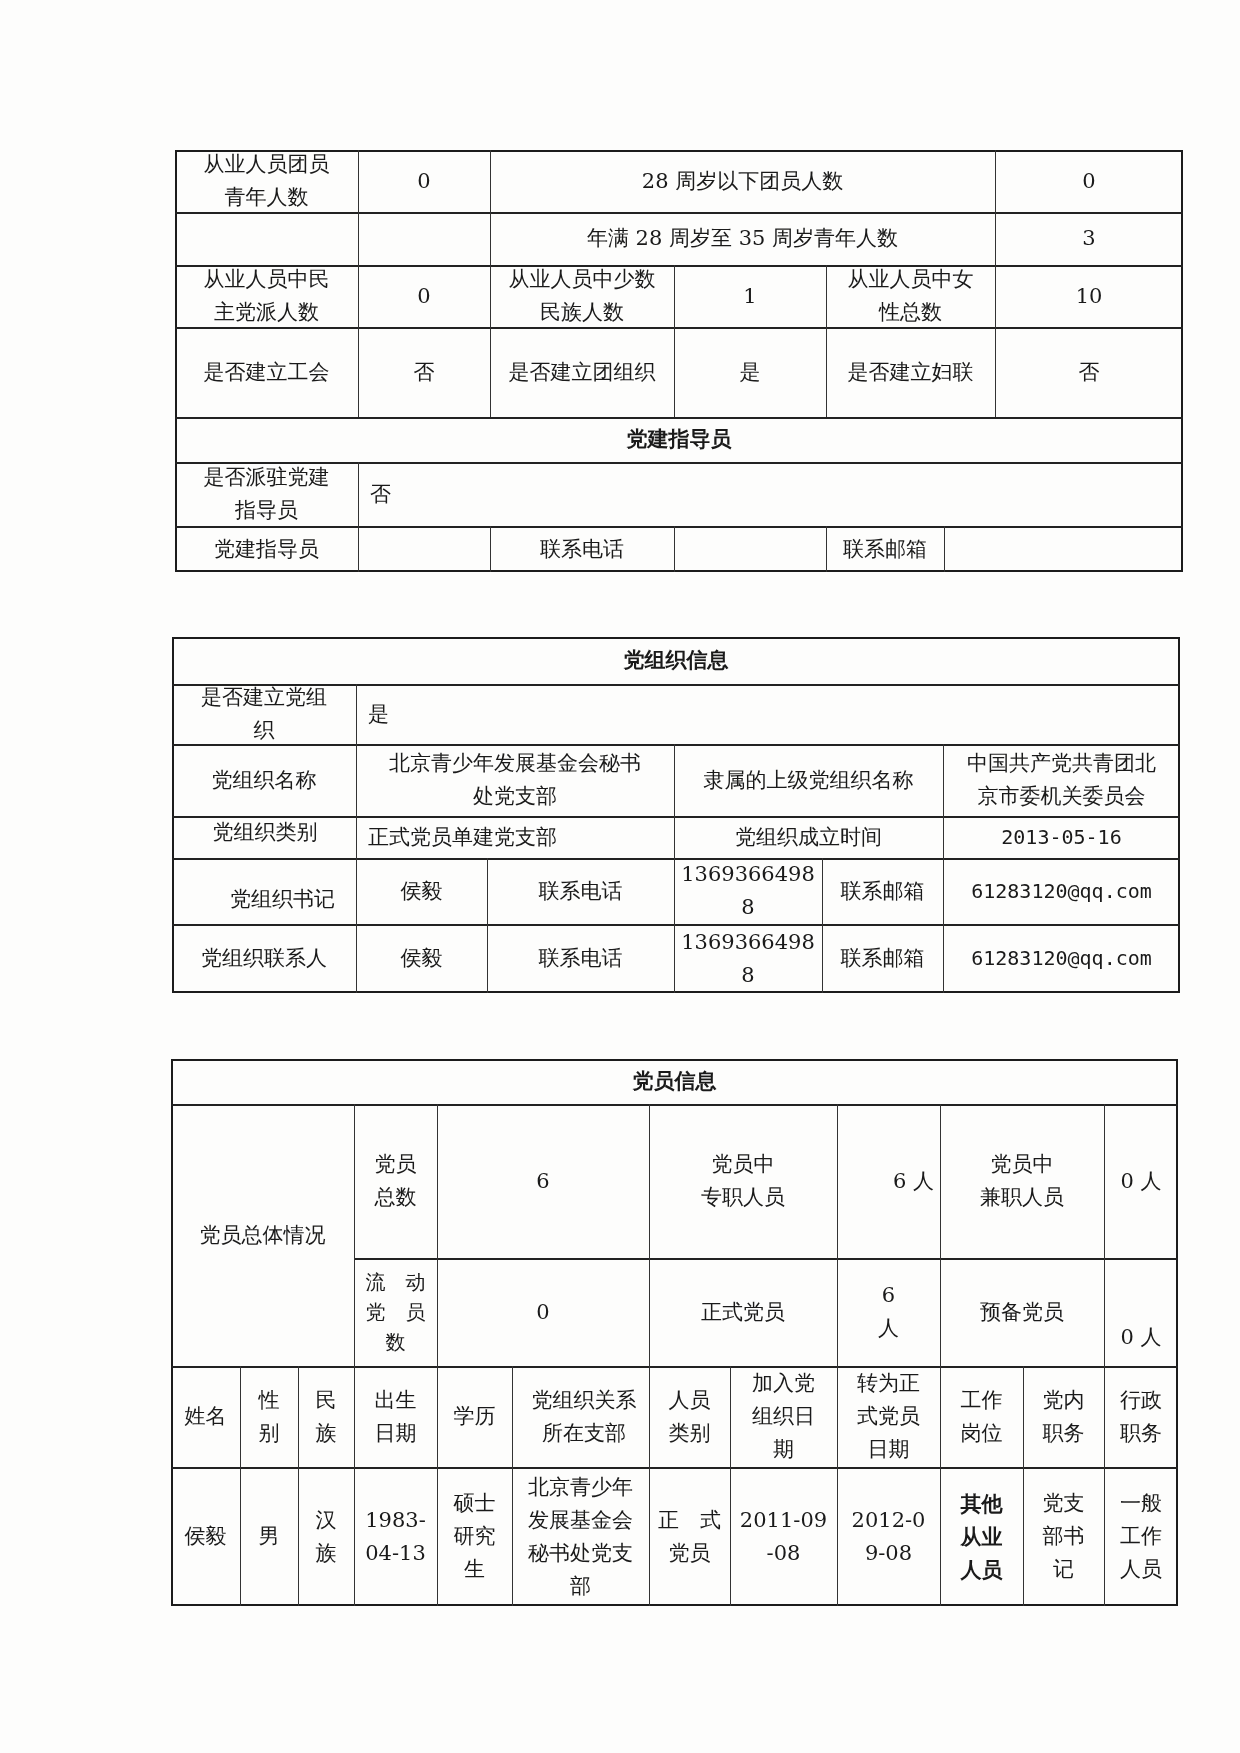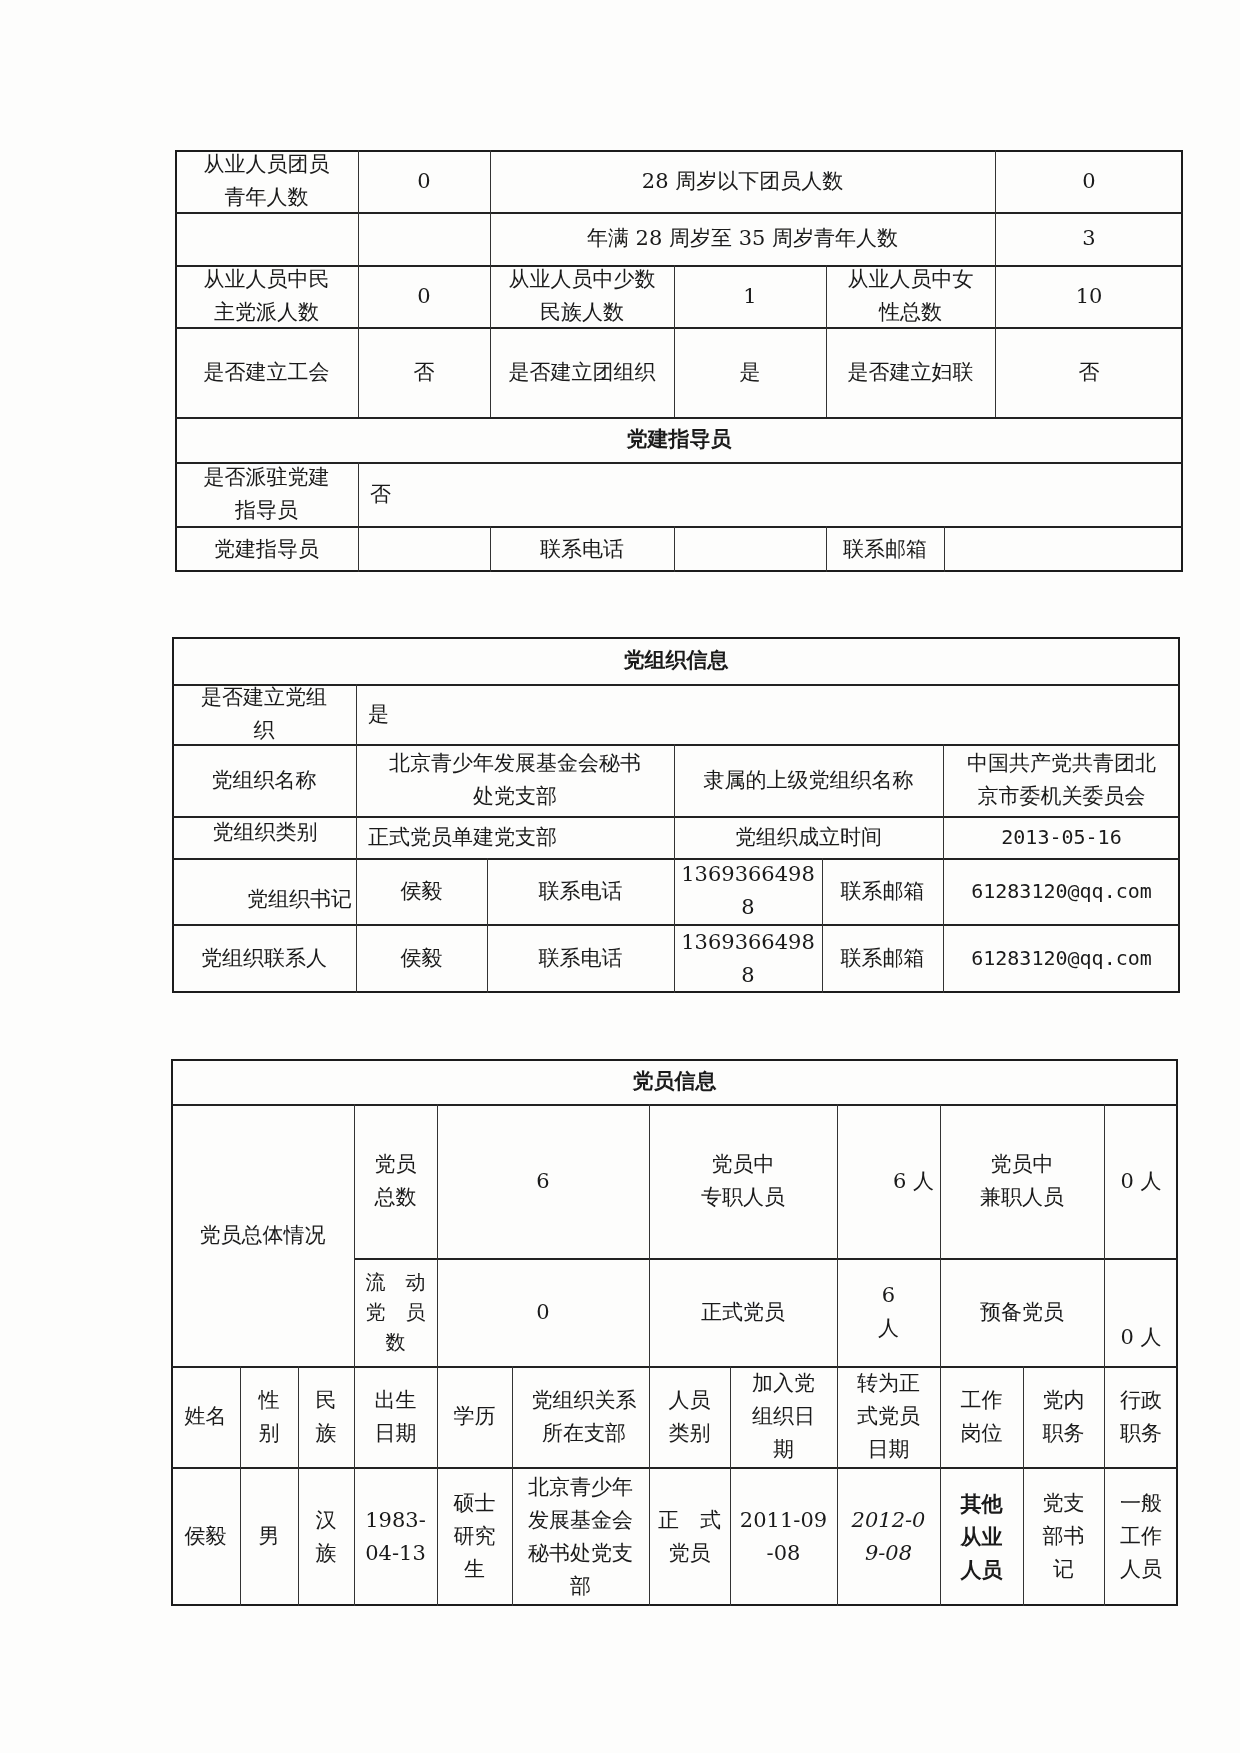--- a/index.html
+++ b/index.html
@@ -105,21 +105,21 @@
 处党支部</div>
 <div class="cell" style="left:674px;top:744px;width:269px;height:72px;">隶属的上级党组织名称</div>
 <div class="cell" style="left:943px;top:744px;width:237px;height:72px;">中国共产党共青团北
 京市委机关委员会</div>
 
 <div class="cell" style="left:172px;top:816px;width:184px;height:32px;padding-left:8px;">党组织类别</div>
 <div class="cell left" style="left:356px;top:816px;width:318px;height:42px;">正式党员单建党支部</div>
 <div class="cell" style="left:674px;top:816px;width:269px;height:42px;">党组织成立时间</div>
 <div class="cell mono" style="left:943px;top:816px;width:237px;height:42px;">2013-05-16</div>
 
-<div class="cell" style="left:189px;top:858px;width:184px;height:82px;padding-left:43px;">党组织书记</div>
+<div class="cell" style="left:172px;top:858px;width:184px;height:82px;padding-left:43px;">党组织书记</div>
 <div class="cell" style="left:356px;top:858px;width:131px;height:66px;">侯毅</div>
 <div class="cell" style="left:487px;top:858px;width:187px;height:66px;">联系电话</div>
 <div class="cell" style="left:674px;top:858px;width:148px;height:66px;">1369366498
 8</div>
 <div class="cell" style="left:822px;top:858px;width:121px;height:66px;">联系邮箱</div>
 <div class="cell mono" style="left:943px;top:858px;width:237px;height:66px;">61283120@qq.com</div>
 
 <div class="cell" style="left:172px;top:924px;width:184px;height:69px;">党组织联系人</div>
 <div class="cell" style="left:356px;top:924px;width:131px;height:69px;">侯毅</div>
 <div class="cell" style="left:487px;top:924px;width:187px;height:69px;">联系电话</div>
@@ -211,21 +211,21 @@
 研究
 生</div>
 <div class="cell" style="left:512px;top:1467px;width:137px;height:139px;">北京青少年
 发展基金会
 秘书处党支
 部</div>
 <div class="cell" style="left:649px;top:1467px;width:81px;height:139px;">正　式
 党员</div>
 <div class="cell" style="left:730px;top:1467px;width:107px;height:139px;">2011-09
 -08</div>
-<div class="cell" style="left:837px;top:1467px;width:103px;height:139px;font-style:italic;">2012-0
+<div class="cell" style="left:837px;top:1467px;width:103px;height:139px;">2012-0
 9-08</div>
 <div class="cell" style="left:940px;top:1467px;width:83px;height:139px;font-weight:bold;">其他
 从业
 人员</div>
 <div class="cell" style="left:1023px;top:1467px;width:81px;height:139px;">党支
 部书
 记</div>
 <div class="cell" style="left:1104px;top:1467px;width:74px;height:139px;">一般
 工作
 人员</div>

